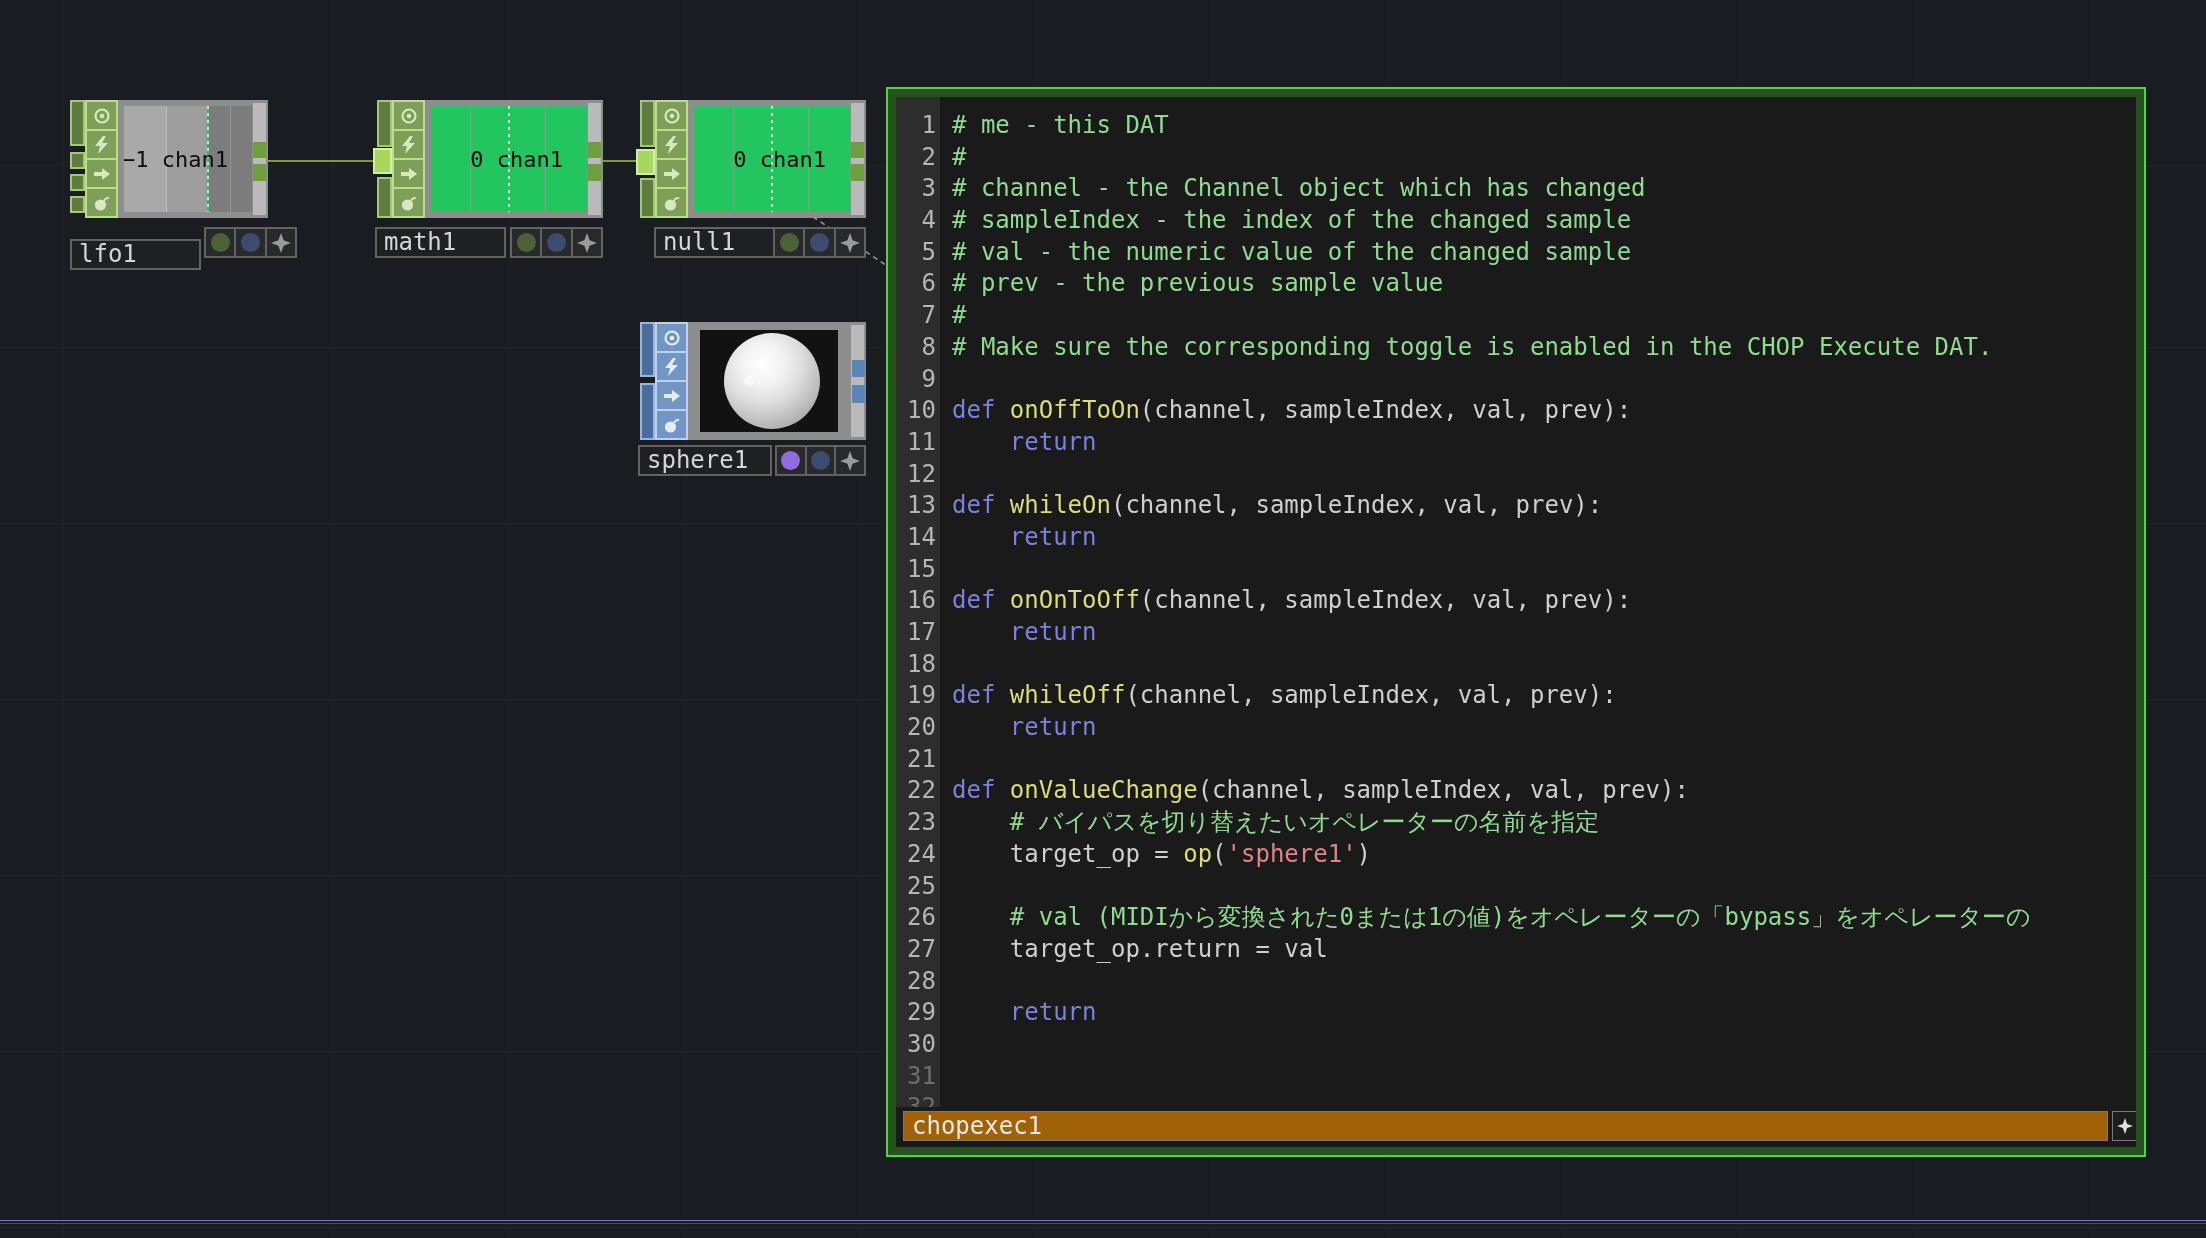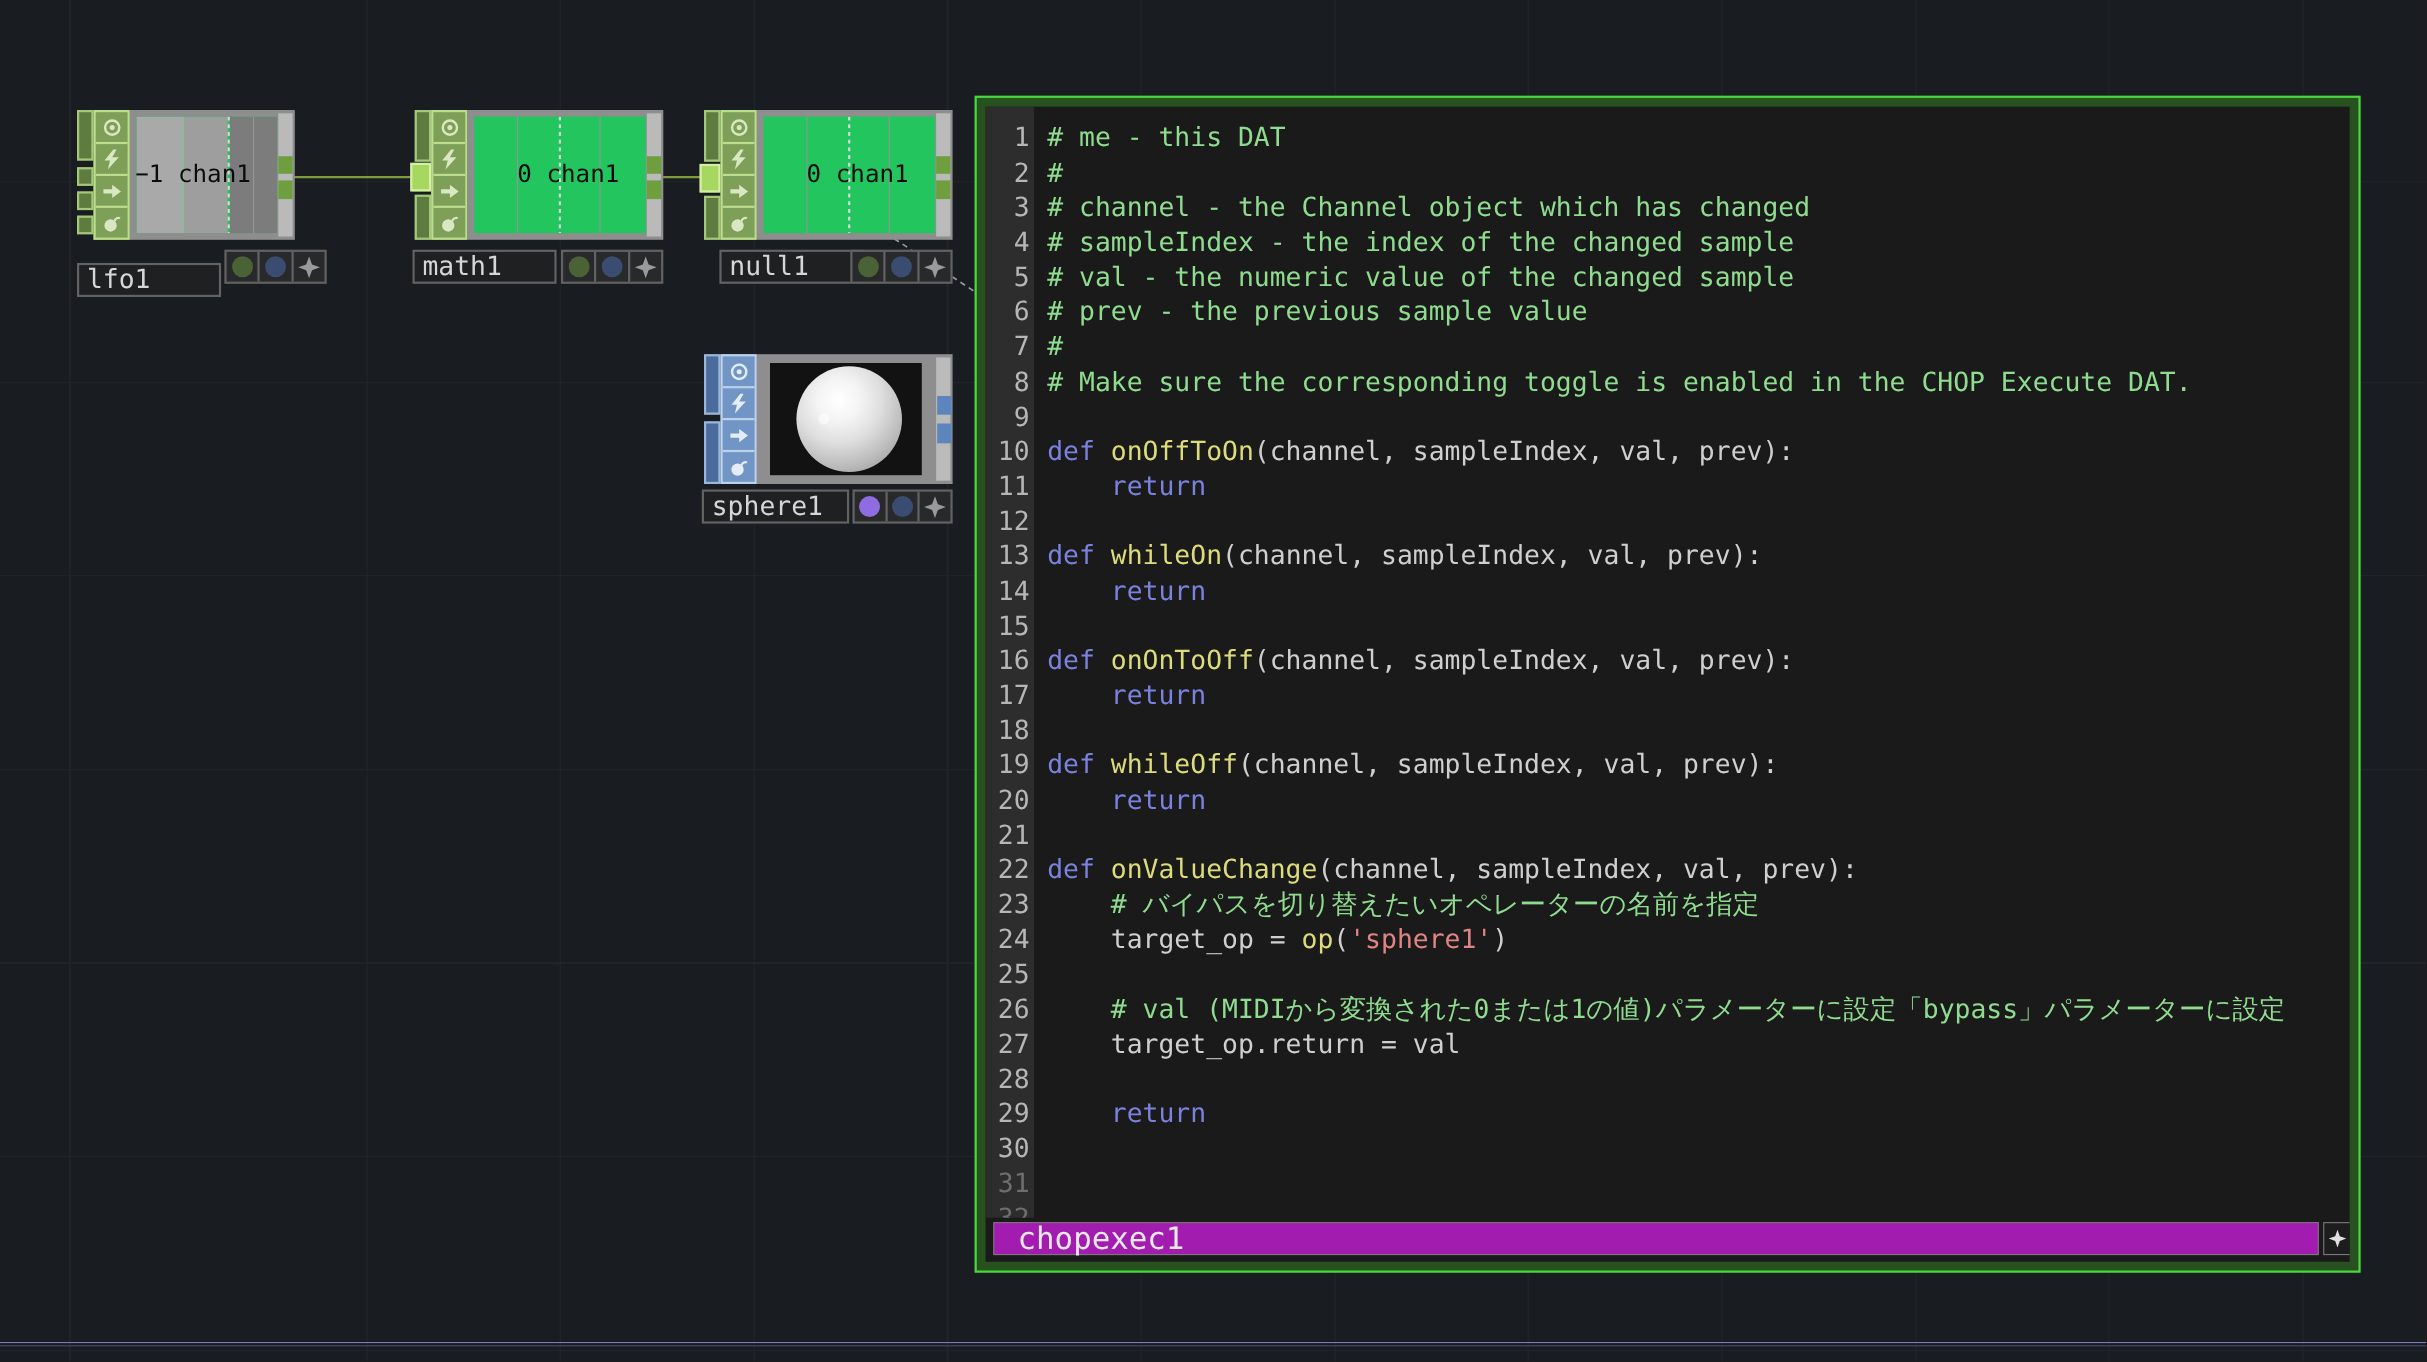--- a/index.html
+++ b/index.html
@@ -52,21 +52,21 @@
   #editor-inner{position:relative;width:100%;height:100%;background:#1a1a1b;overflow:hidden;}
   #gutter{position:absolute;left:0;top:0;width:44px;height:1010px;background:#2d2d2d;}
   #codelines{position:absolute;left:0;top:13px;right:0;height:997px;overflow:hidden;}
   .cl{position:relative;height:31.7px;line-height:31.7px;font-size:24px;white-space:pre;}
   .cl .num{position:absolute;left:0;top:0;width:40px;text-align:right;color:var(--num);}
   .cl .num.dim{color:var(--numdim);}
   .cl .code{position:absolute;left:56px;top:0;}
   .tok-c{color:var(--c-comment);} .tok-k{color:var(--c-keyword);}
   .tok-f{color:var(--c-function);} .tok-s{color:var(--c-string);} .tok-p{color:var(--c-plain);}
   #namebar{position:absolute;left:7px;top:1014px;width:1205px;height:30px;box-sizing:border-box;
-           background:#a21caf;border:1px solid #7a7a7a;color:#e8e8e8;font-size:28px;line-height:28px;padding-left:21px;}
+           background:#a16207;border:1px solid #7a7a7a;color:#e8e8e8;font-size:24px;line-height:28px;padding-left:8px;}
   #starbtn{position:absolute;left:1216px;top:1014px;width:26px;height:30px;box-sizing:border-box;
            background:#1d1d1e;border:1px solid #7a7a7a;display:flex;align-items:center;justify-content:center;color:#e0e0e0;}
   svg{display:block;}
 </style>
 </head>
 <body>
 
 <div id="canvas" style="--c-comment: #8fdc8f; --c-keyword: #7b82dd; --c-function: #dcdc7a; --c-string: #e08484; --c-plain: #cfcfcf; --num: #b6b6b6; --numdim: #6e6e6e;">
   <div id="grid"></div>
   <div class="hdiv" style="top:1220px;background:#7a7ab8;"></div>
@@ -321,21 +321,21 @@
           <div class="cl"><span class="num">16</span><span class="code"><span class="tok-k">def </span><span class="tok-f">onOnToOff</span><span class="tok-p">(channel, sampleIndex, val, prev):</span></span></div>
           <div class="cl"><span class="num">17</span><span class="code"><span class="tok-p">    </span><span class="tok-k">return</span></span></div>
           <div class="cl"><span class="num">18</span><span class="code"></span></div>
           <div class="cl"><span class="num">19</span><span class="code"><span class="tok-k">def </span><span class="tok-f">whileOff</span><span class="tok-p">(channel, sampleIndex, val, prev):</span></span></div>
           <div class="cl"><span class="num">20</span><span class="code"><span class="tok-p">    </span><span class="tok-k">return</span></span></div>
           <div class="cl"><span class="num">21</span><span class="code"></span></div>
           <div class="cl"><span class="num">22</span><span class="code"><span class="tok-k">def </span><span class="tok-f">onValueChange</span><span class="tok-p">(channel, sampleIndex, val, prev):</span></span></div>
           <div class="cl"><span class="num">23</span><span class="code"><span class="tok-p">    </span><span class="tok-c"># バイパスを切り替えたいオペレーターの名前を指定</span></span></div>
           <div class="cl"><span class="num">24</span><span class="code"><span class="tok-p">    target_op = </span><span class="tok-f">op</span><span class="tok-p">(</span><span class="tok-s">'sphere1'</span><span class="tok-p">)</span></span></div>
           <div class="cl"><span class="num">25</span><span class="code"></span></div>
-          <div class="cl"><span class="num">26</span><span class="code"><span class="tok-p">    </span><span class="tok-c"># val (MIDIから変換された0または1の値)パラメーターに設定「bypass」パラメーターに設定</span></span></div>
+          <div class="cl"><span class="num">26</span><span class="code"><span class="tok-p">    </span><span class="tok-c"># val (MIDIから変換された0または1の値)をオペレーターの「bypass」をオペレーターの</span></span></div>
           <div class="cl"><span class="num">27</span><span class="code"><span class="tok-p">    target_op.return = val</span></span></div>
           <div class="cl"><span class="num">28</span><span class="code"></span></div>
           <div class="cl"><span class="num">29</span><span class="code"><span class="tok-p">    </span><span class="tok-k">return</span></span></div>
           <div class="cl"><span class="num">30</span><span class="code"></span></div>
           <div class="cl"><span class="num dim">31</span><span class="code"></span></div>
           <div class="cl"><span class="num dim">32</span><span class="code"></span></div>
         </div>
       <div id="namebar">chopexec1</div>
       <div id="starbtn">
         <svg width="16" height="16" viewBox="0 0 20 20">

